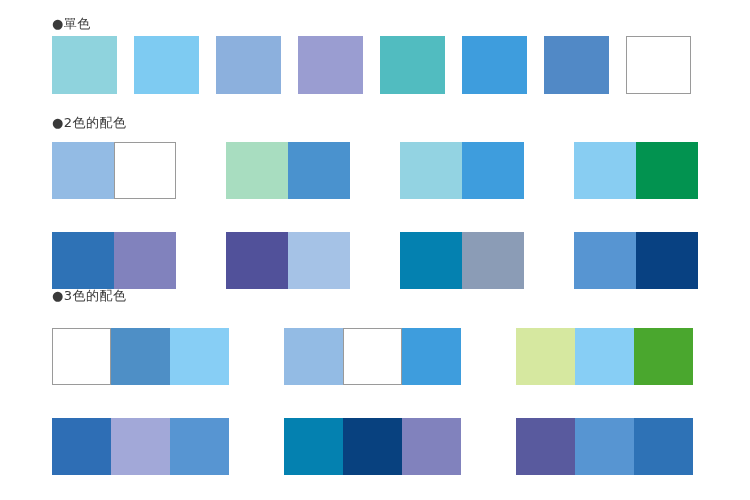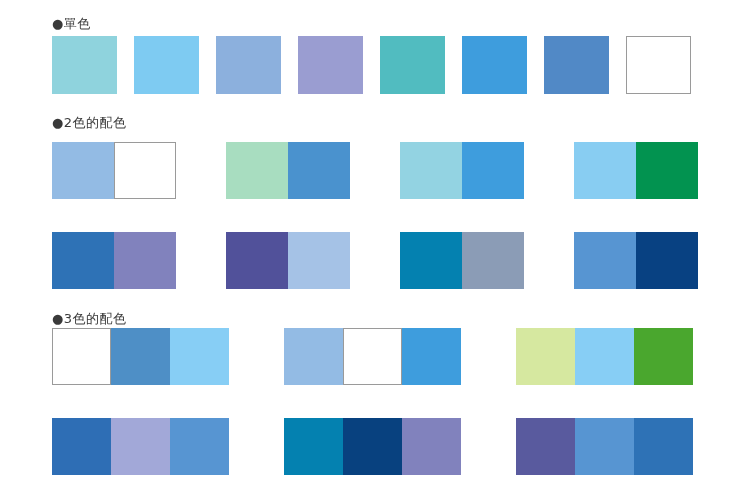--- a/index.html
+++ b/index.html
@@ -145,21 +145,21 @@
           <div class="swatch" title="#0481b0" style="background: rgb(4, 129, 176);"></div>
           <div class="swatch" title="#8b9cb6" style="background: rgb(139, 156, 182);"></div>
         </div>
         <div class="group" style="left: 574px;">
           <div class="swatch" title="#5795d2" style="background: rgb(87, 149, 210);"></div>
           <div class="swatch" title="#084182" style="background: rgb(8, 65, 130);"></div>
         </div>
       </div>
     </div>
     <div class="section">
-      <div class="section-label" style="top: 311px;">●3色的配色</div>
+      <div class="section-label" style="top: 288px;">●3色的配色</div>
       <div class="row row-trio" style="top: 328px;">
         <div class="group" style="left: 52px;">
           <div class="swatch outlined" title="#ffffff" style="background: rgb(255, 255, 255);"></div>
           <div class="swatch" title="#4e8fc6" style="background: rgb(78, 143, 198);"></div>
           <div class="swatch" title="#87cef5" style="background: rgb(135, 206, 245);"></div>
         </div>
         <div class="group" style="left: 284px;">
           <div class="swatch" title="#93bbe4" style="background: rgb(147, 187, 228);"></div>
           <div class="swatch outlined" title="#ffffff" style="background: rgb(255, 255, 255);"></div>
           <div class="swatch" title="#3e9ddd" style="background: rgb(62, 157, 221);"></div>

